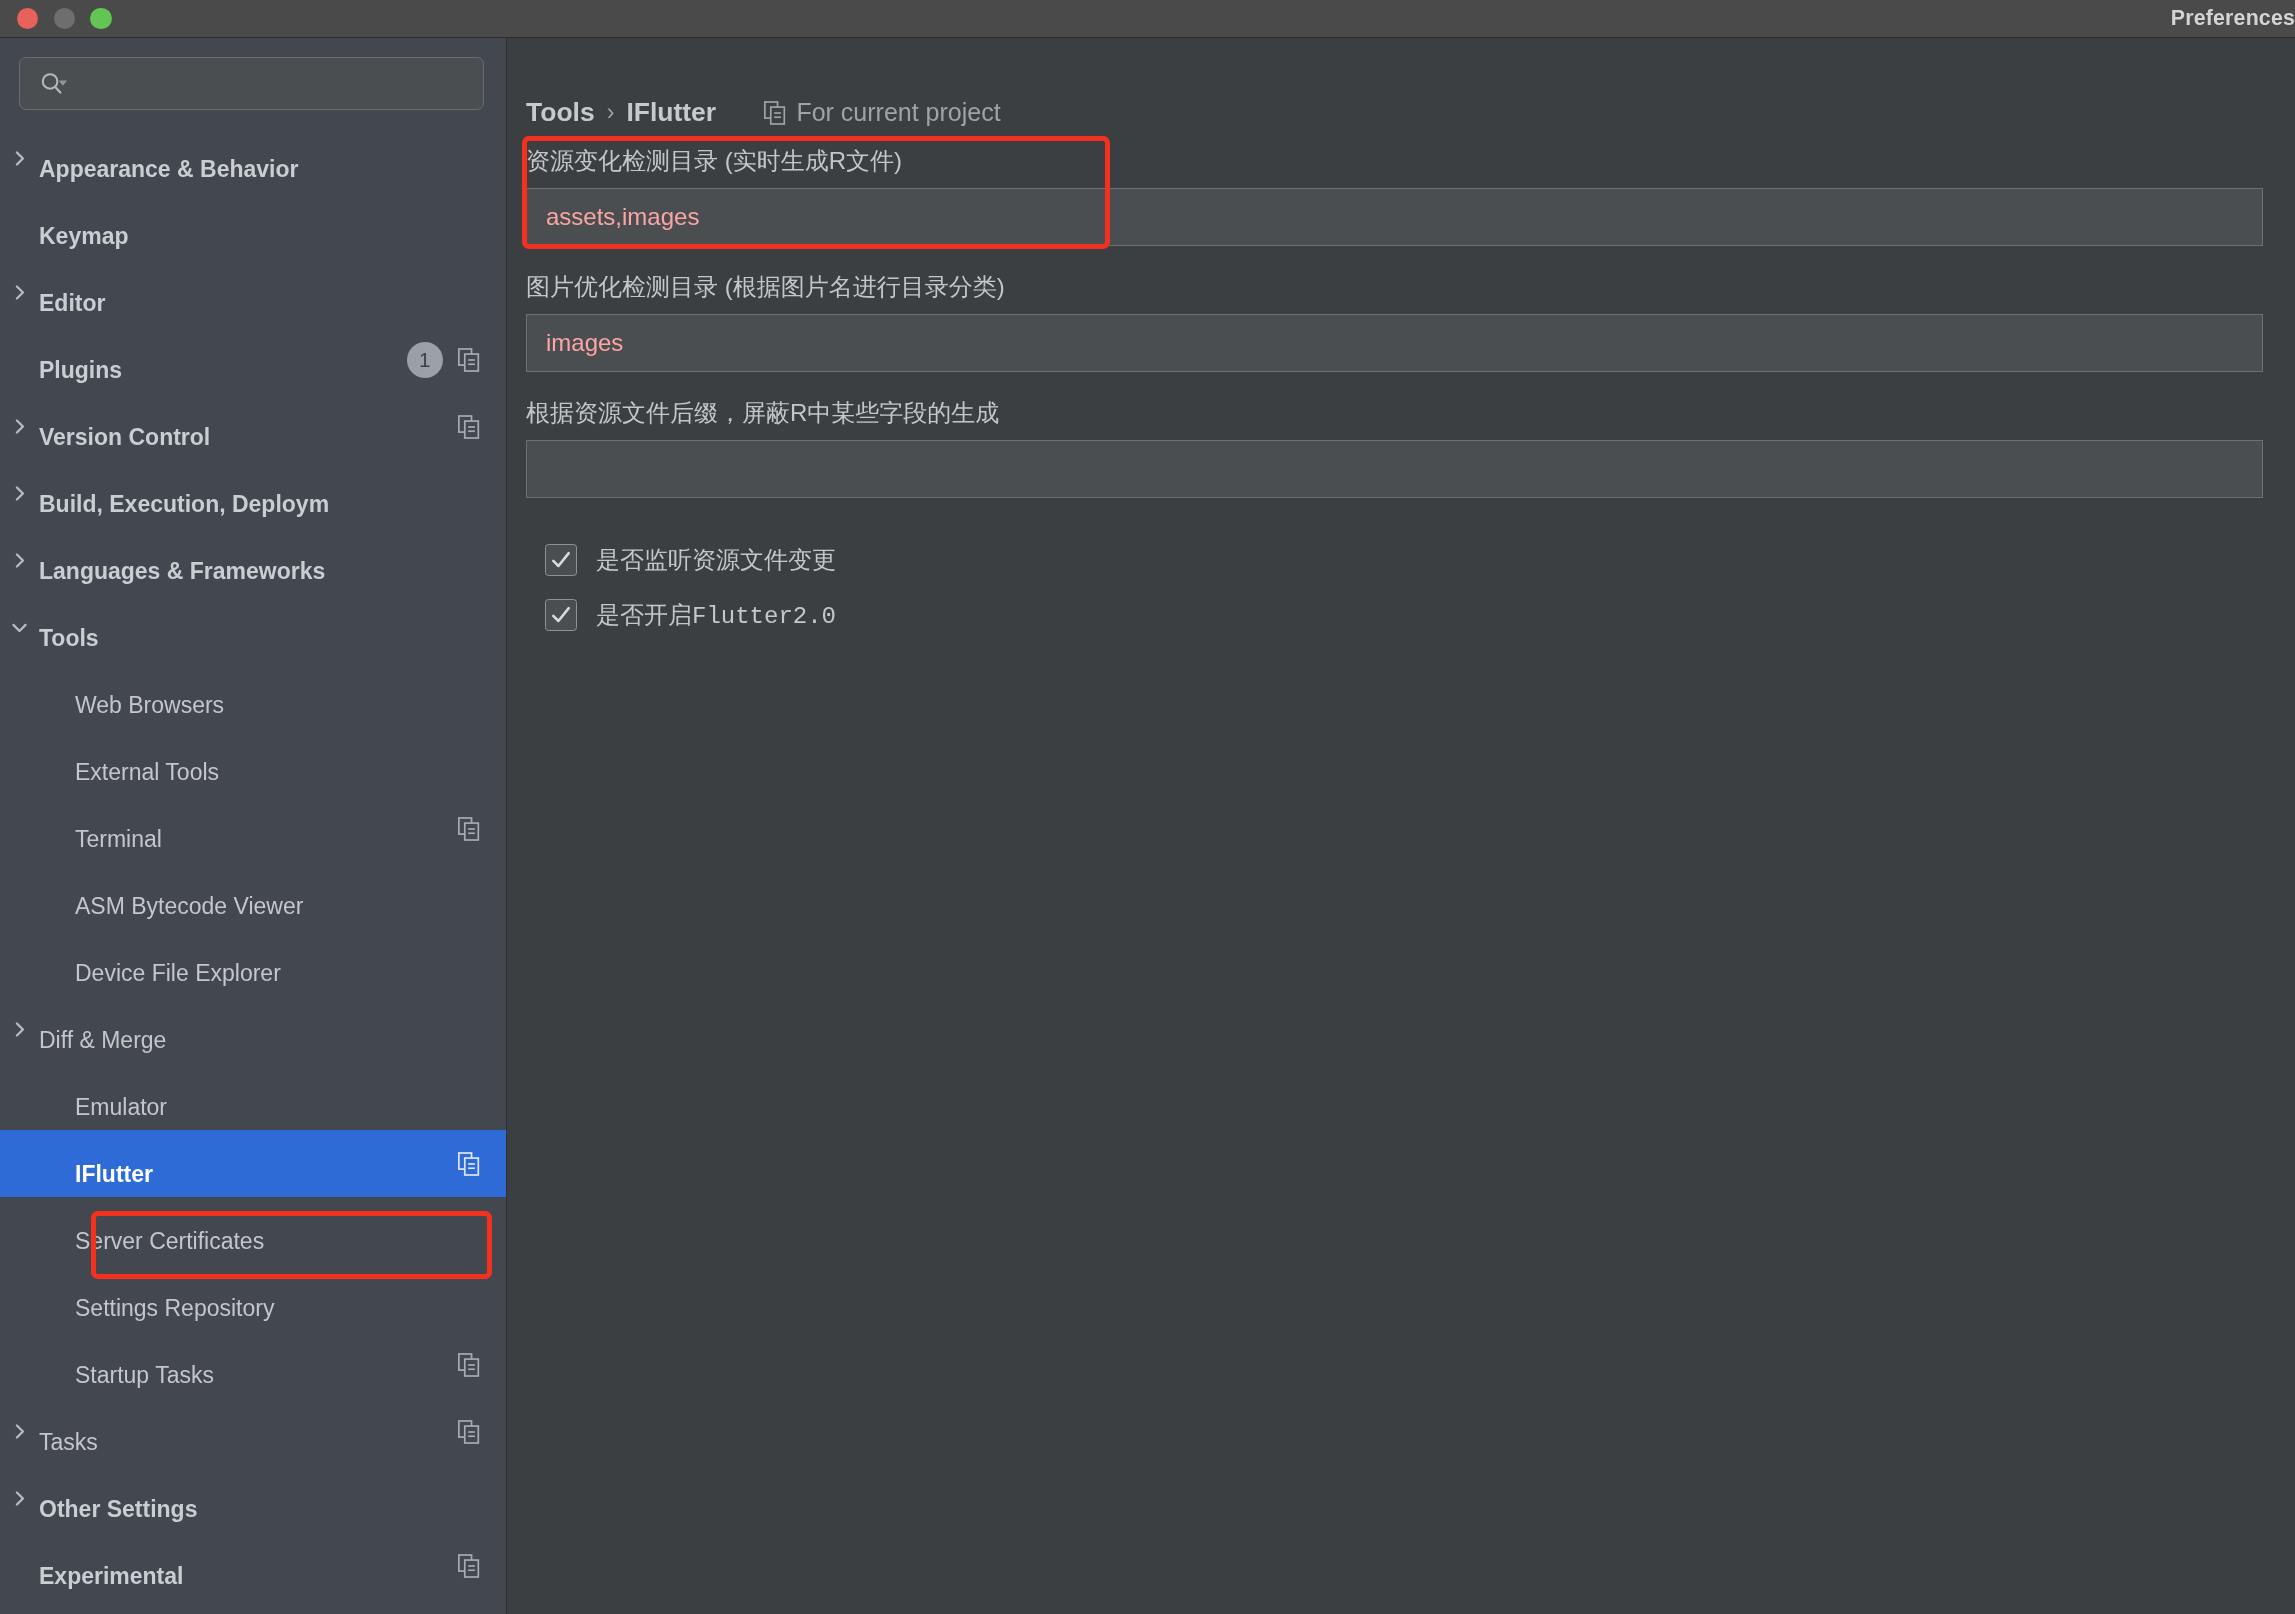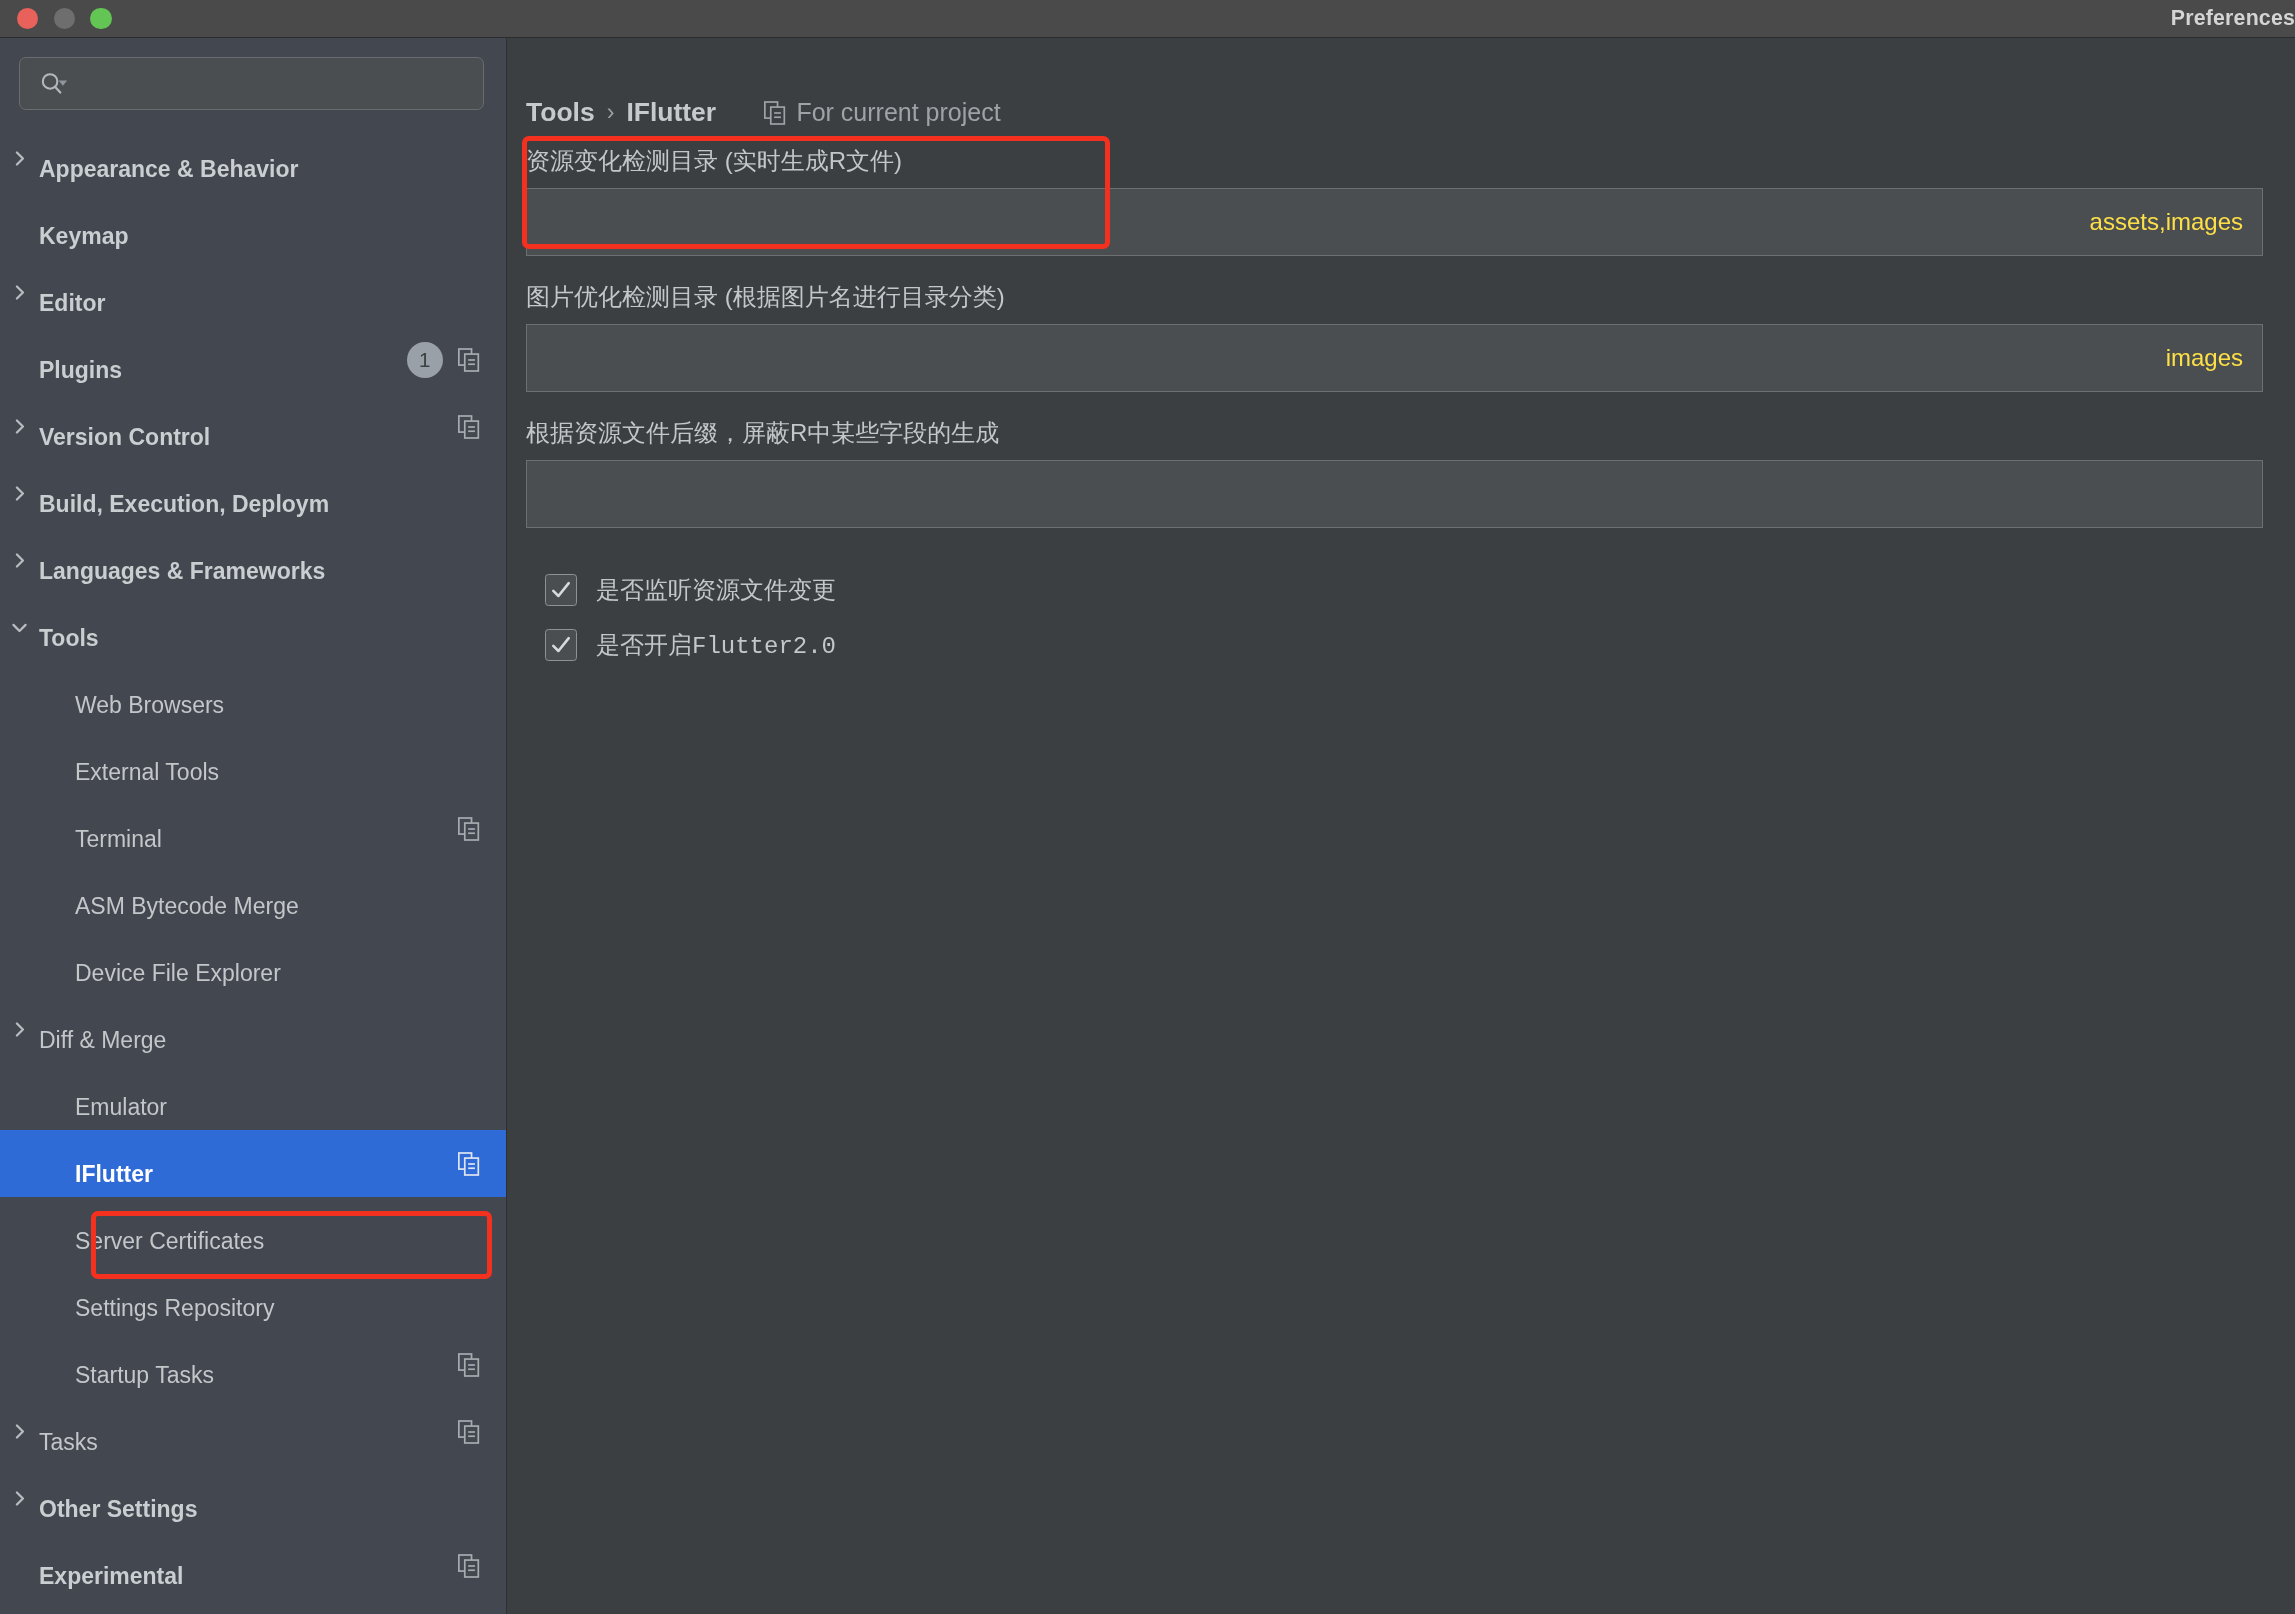--- a/index.html
+++ b/index.html
@@ -162,29 +162,28 @@
   .form { padding: 12px 32px 0 19px; position: relative; }
   .field-label {
     font-size: 24px;
     color: #c3c7ca;
     margin-bottom: 12px;
     line-height: 1.25;
   }
   .field-label.spaced { margin-top: 26px; }
   .text-input {
     width: 100%;
-    height: 68px;
+    height: 58px;
     background: #4b4e50;
     border: 0.9px solid #6d7073;
-    color: #fde047;
+    color: #fca5a5;
     font-size: 24px;
     font-family: inherit;
     padding: 0 19px;
     outline: none;
-    text-align: right;
   }
   .text-input::placeholder { color: #8b9094; }
 
   .checks { margin-top: 34px; padding-left: 19px; }
   .check-row {
     display: flex;
     align-items: center;
     height: 55px;
     font-family: Liberation Mono, monospace;
   }
@@ -342,21 +341,21 @@
             <svg width="22" height="24" viewBox="0 0 26 28">
               <rect x="1" y="1" width="15" height="19" fill="none" stroke="currentColor" stroke-width="2"></rect>
               <rect x="8" y="7" width="16" height="20" fill="#43474f" stroke="currentColor" stroke-width="2"></rect>
               <line x1="12" y1="14" x2="20" y2="14" stroke="currentColor" stroke-width="2"></line>
               <line x1="12" y1="19" x2="20" y2="19" stroke="currentColor" stroke-width="2"></line>
             </svg>
           </span>
         </div>
         <div class="tree-row">
           <div class="arrow" style="margin-left: 36px;"></div>
-          <span class="tree-label">ASM Bytecode Merge</span>
+          <span class="tree-label">ASM Bytecode Viewer</span>
           <div class="spacer"></div>
         </div>
         <div class="tree-row">
           <div class="arrow" style="margin-left: 36px;"></div>
           <span class="tree-label">Device File Explorer</span>
           <div class="spacer"></div>
         </div>
         <div class="tree-row">
           <div class="arrow">
             <svg width="19" height="19" viewBox="0 0 22 22">

